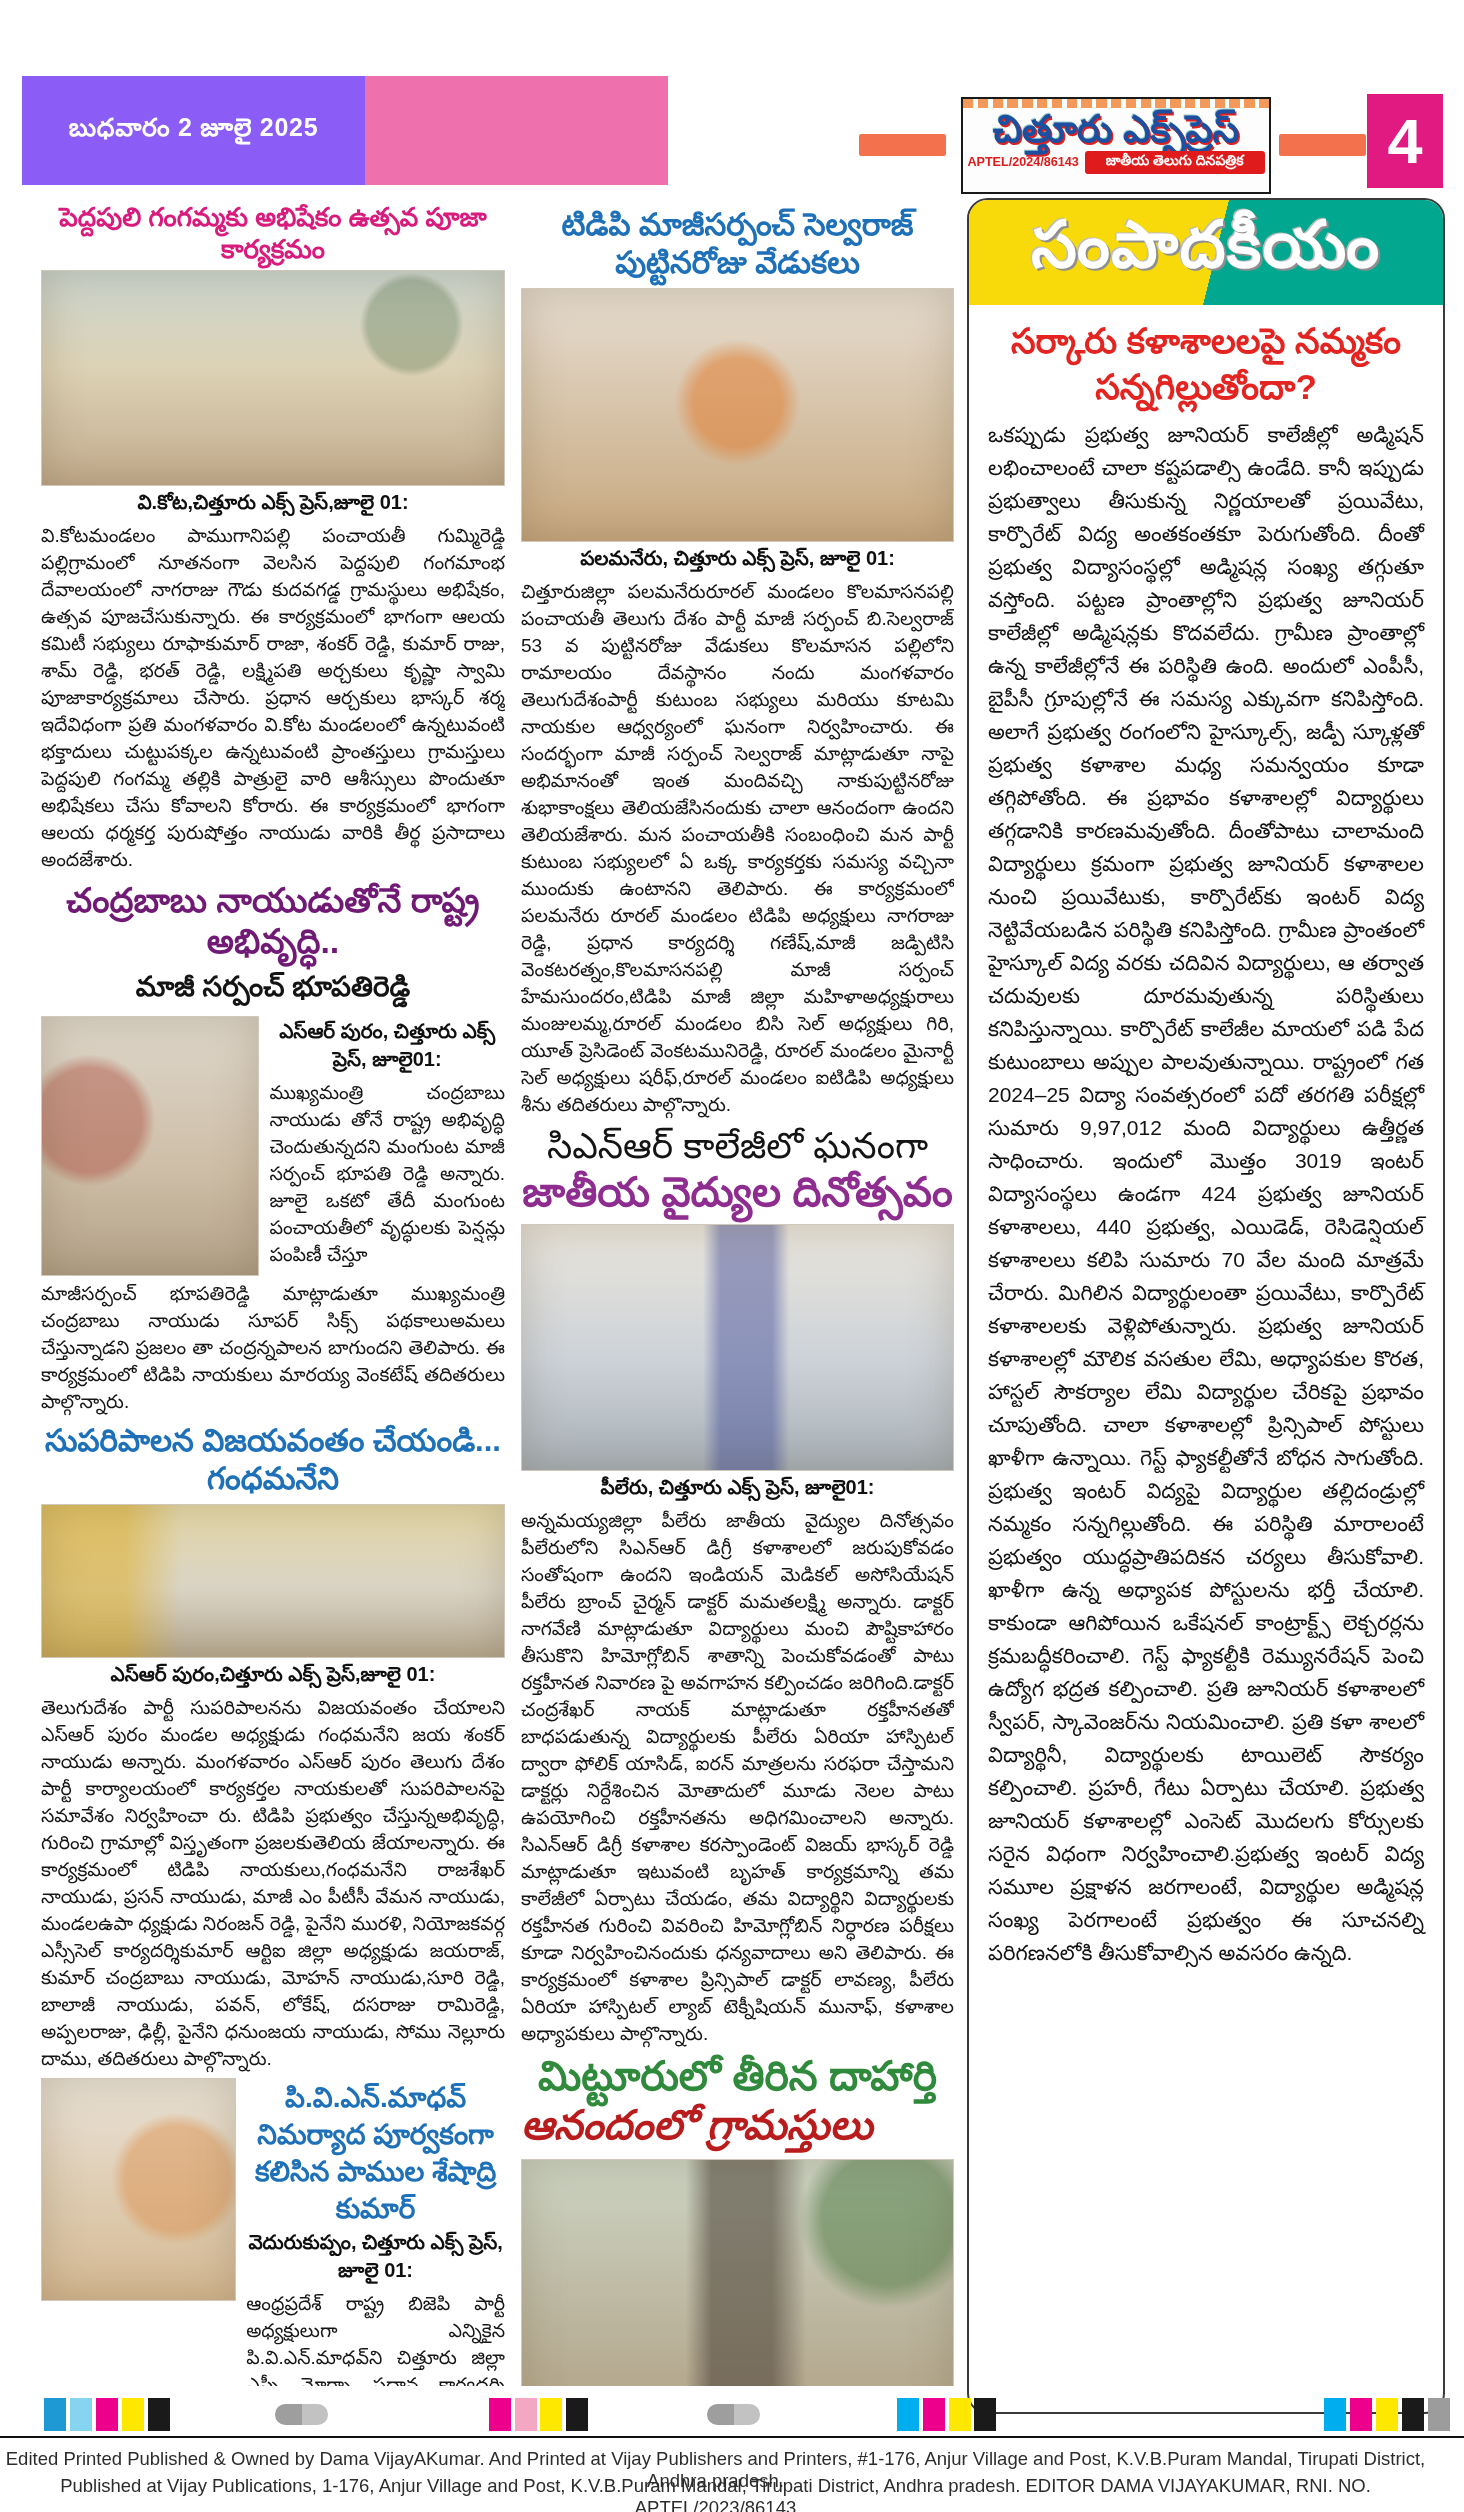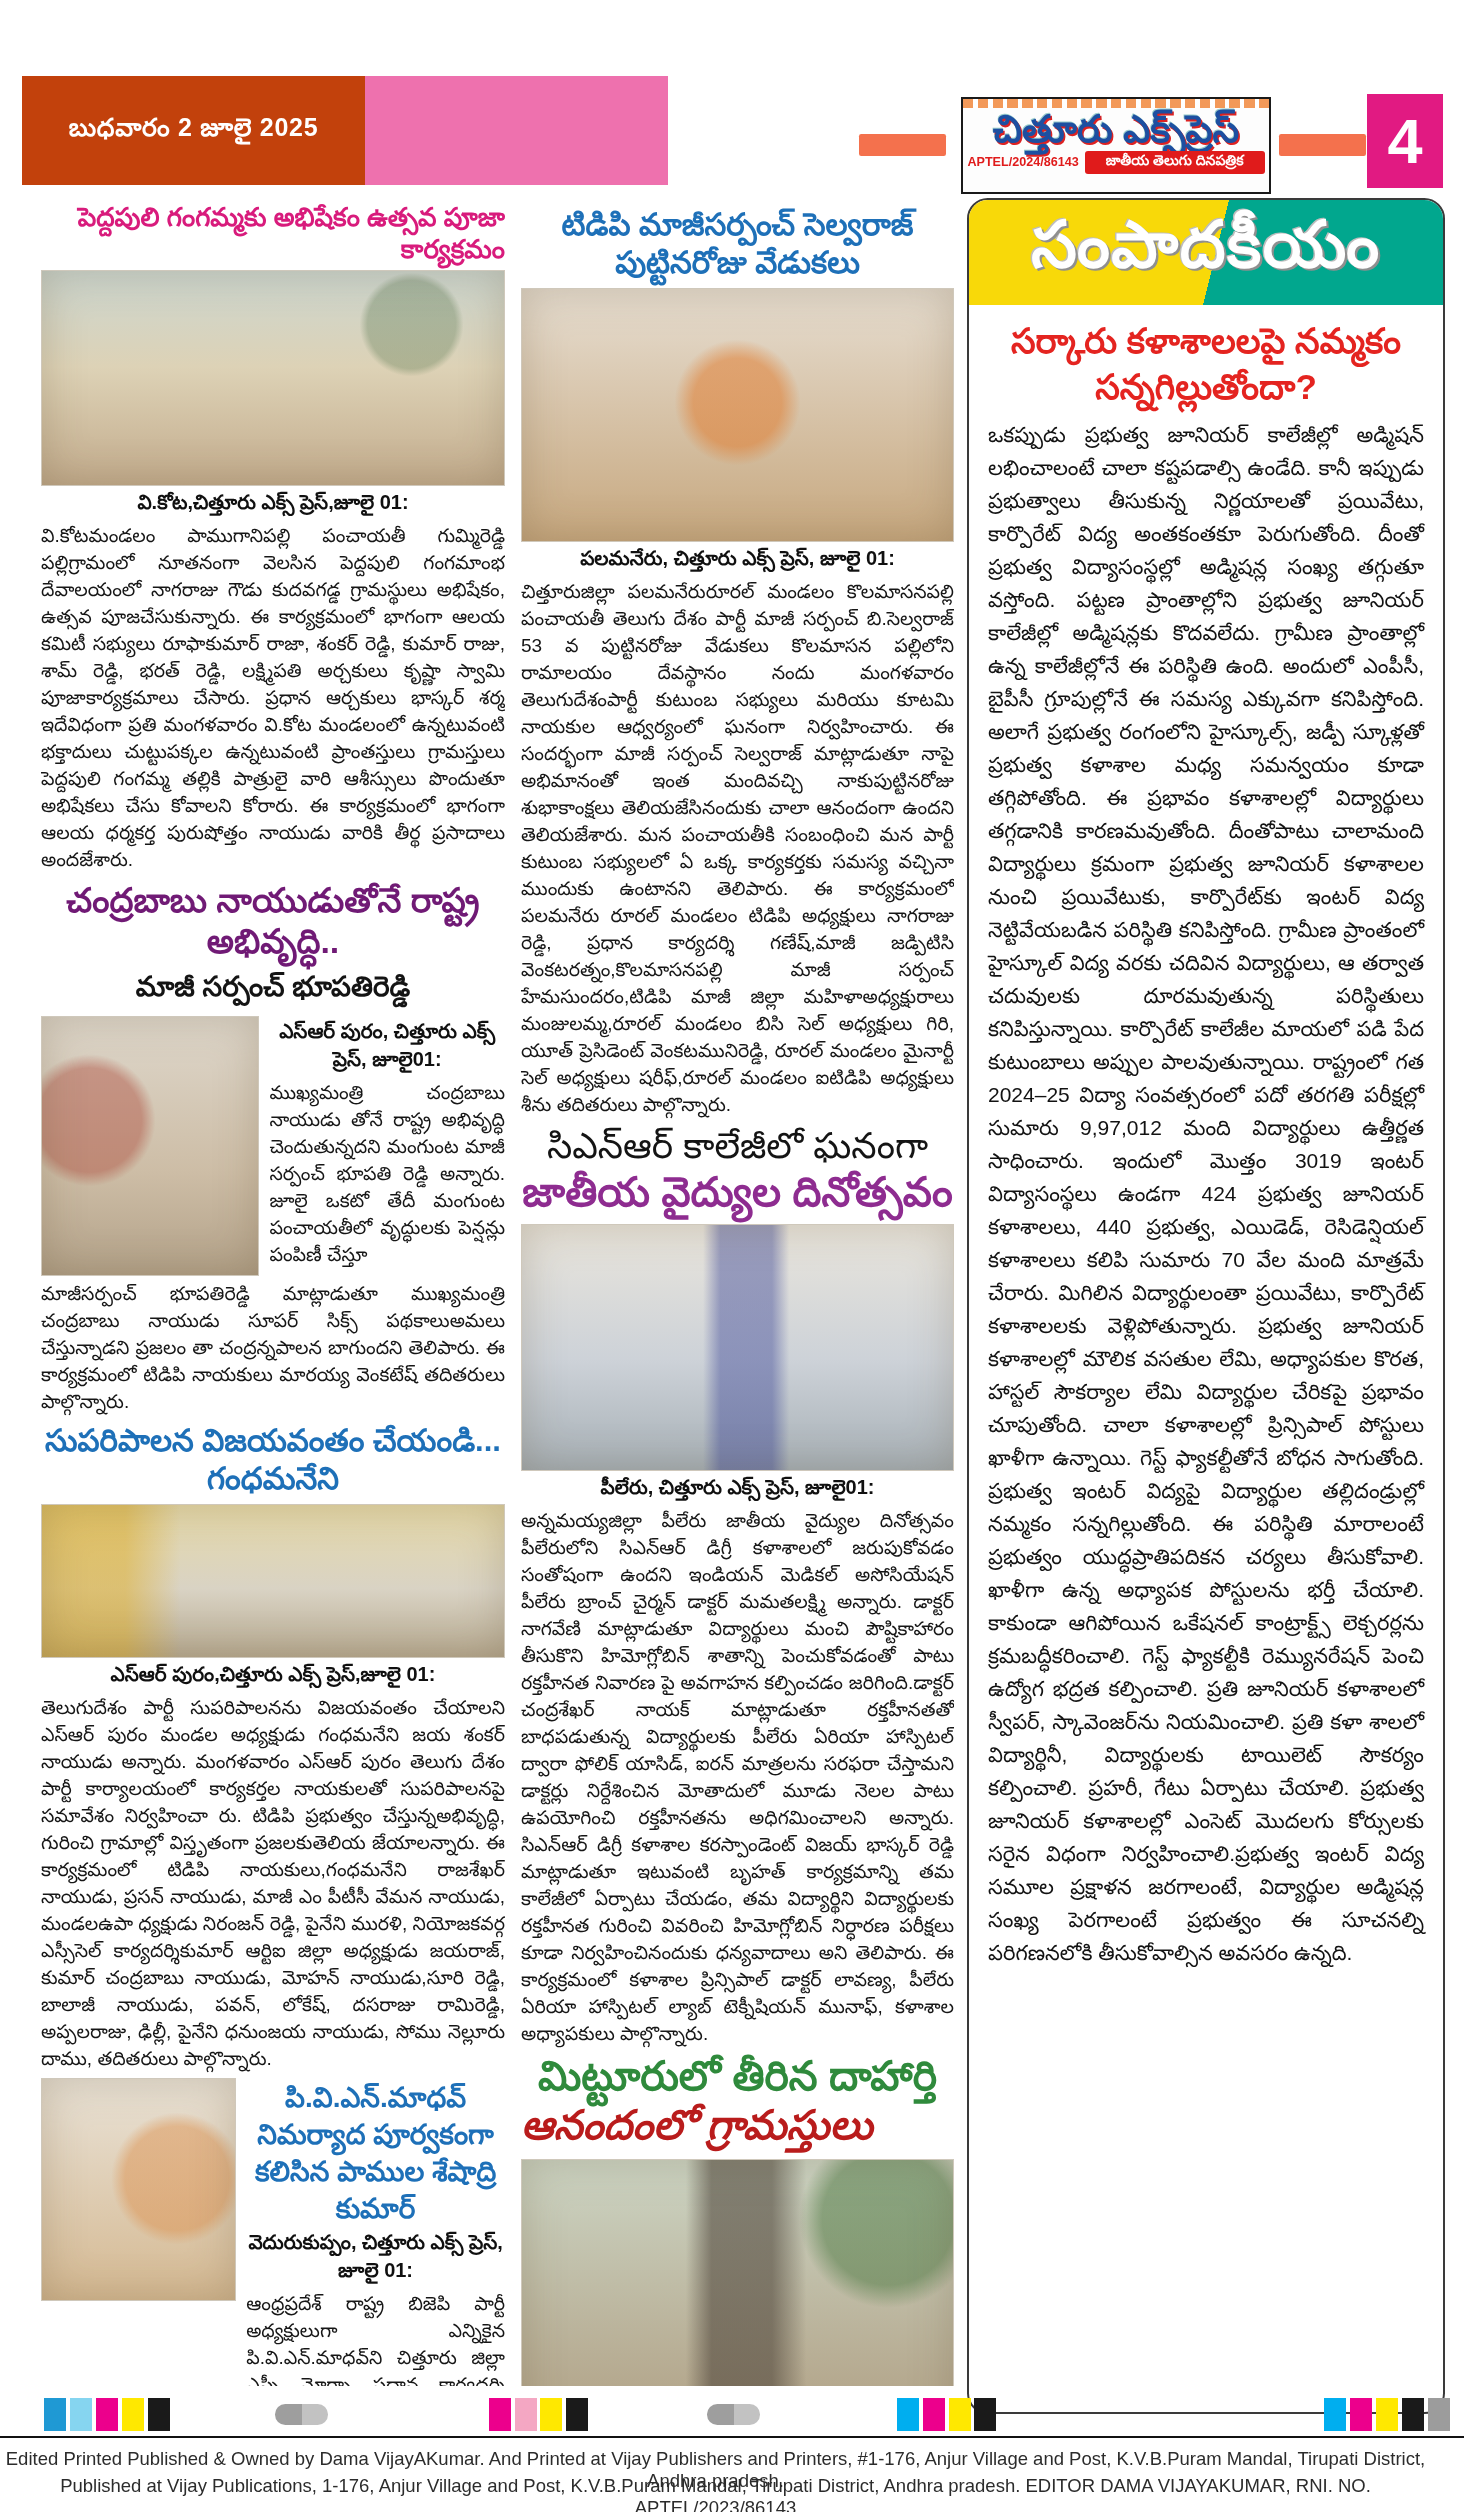--- a/index.html
+++ b/index.html
@@ -2,21 +2,21 @@
 <html style="font-size:11.8px"><head>
 <meta charset="utf-8">
 <style>
   html,body{margin:0;padding:0;}
   body{
     width:1465px;height:2512px;position:relative;background:#ffffff;
     font-family:"Liberation Sans","DejaVu Sans",sans-serif;color:#161616;
     overflow:hidden;
   }
   
-  .hdr-dark{position:absolute;left:22px;top:76px;width:343px;height:109px;background:#c2410c;
+  .hdr-dark{position:absolute;left:22px;top:76px;width:343px;height:109px;background:#8b5cf6;
     display:flex;align-items:center;justify-content:center;}
   .hdr-date{color:#fff;font-size:25px;font-weight:bold;letter-spacing:0.7px;}
   .hdr-light{position:absolute;left:365px;top:76px;width:303px;height:109px;background:#ee71ae;}
   .hdr-dash{position:absolute;top:134px;width:87px;height:22px;background:#f4714d;border-radius:2.2px;}
   .dash-l{left:859px;} .dash-r{left:1279px;}
   .masthead{position:absolute;left:961px;top:97px;width:310px;height:97px;background:#fdfdfd;
     border:2.2px solid #1a1a1a;box-sizing:border-box;overflow:hidden;}
   .mast-topline{height:8.9px;background:repeating-linear-gradient(90deg,#f08030 0 10.3px,#fff 10.3px 14.8px);opacity:.8;}
   .mast-title{color:#1d4fa1;font-size:38px;font-weight:bold;text-align:center;line-height:43px;
     text-shadow:1.5px 1.5px 0 #d22, -0.7px -0.7px 0 #9cc;}
@@ -26,21 +26,21 @@
     border-radius:3px;padding:1.5px 3px;white-space:nowrap;overflow:hidden;}
   .pagenum{position:absolute;left:1367px;top:94px;width:76px;height:94px;background:#e11a82;
     color:#fff;font-size:63px;font-weight:bold;display:flex;align-items:center;justify-content:center;}
   
   .col{position:absolute;top:199px;overflow:hidden;}
   .col-left{left:41px;width:464px;height:2187px;}
   .col-mid{left:521px;width:433px;height:2187px;}
   .ed-box{position:absolute;left:967px;top:198px;width:478px;height:2216px;box-sizing:border-box;
     border:2.2px solid #3a3a3a;border-radius:20.7px;overflow:hidden;background:#fff;}
   
-  .h-magenta{color:#d81b7c;font-size:26px;font-weight:bold;text-align:right;line-height:32px;margin:1.5px 0 5.9px;}
+  .h-magenta{color:#d81b7c;font-size:26px;font-weight:bold;text-align:center;line-height:32px;margin:1.5px 0 5.9px;}
   .h-red{color:#701a75;font-size:34px;font-weight:bold;text-align:center;line-height:41px;margin:7.4px 0 1.5px;}
   .h-sub{color:#141414;font-size:28px;font-weight:bold;text-align:center;line-height:43px;margin:3px 0 7.4px;}
   .h-blue{color:#1e70b8;font-size:31px;font-weight:bold;text-align:center;line-height:38px;margin:7.4px 0 5.9px;}
   .h-blue-sm{color:#1e70b8;font-size:28px;font-weight:bold;text-align:center;line-height:37px;margin:1.5px 0 4.4px;}
   .h-black-md{color:#141414;font-size:36px;font-weight:normal;text-align:center;line-height:43px;margin:5.9px 0 0;}
   .h-purple-lg{color:#8e2c90;font-size:41px;font-weight:bold;text-align:center;line-height:49px;margin:1.5px 0 7.4px;}
   .h-green-lg{color:#2f8a3c;font-size:41px;font-weight:bold;text-align:center;line-height:47px;margin:5.9px 0 0;}
   .h-blue-it{color:#b91c1c;font-size:41px;font-weight:bold;font-style:italic;line-height:49px;margin:1.5px 0 8.9px;}
   
   .dateline{font-size:20px;font-weight:bold;text-align:center;margin:4.4px 0 3px;color:#101010;}

